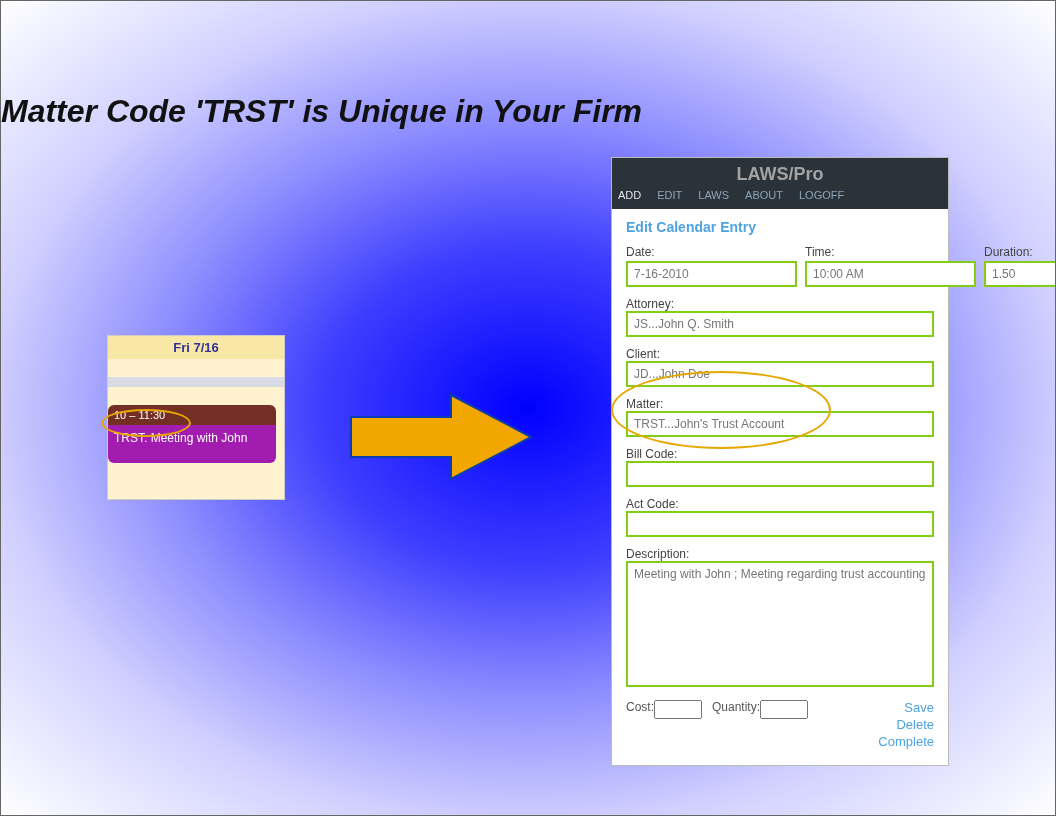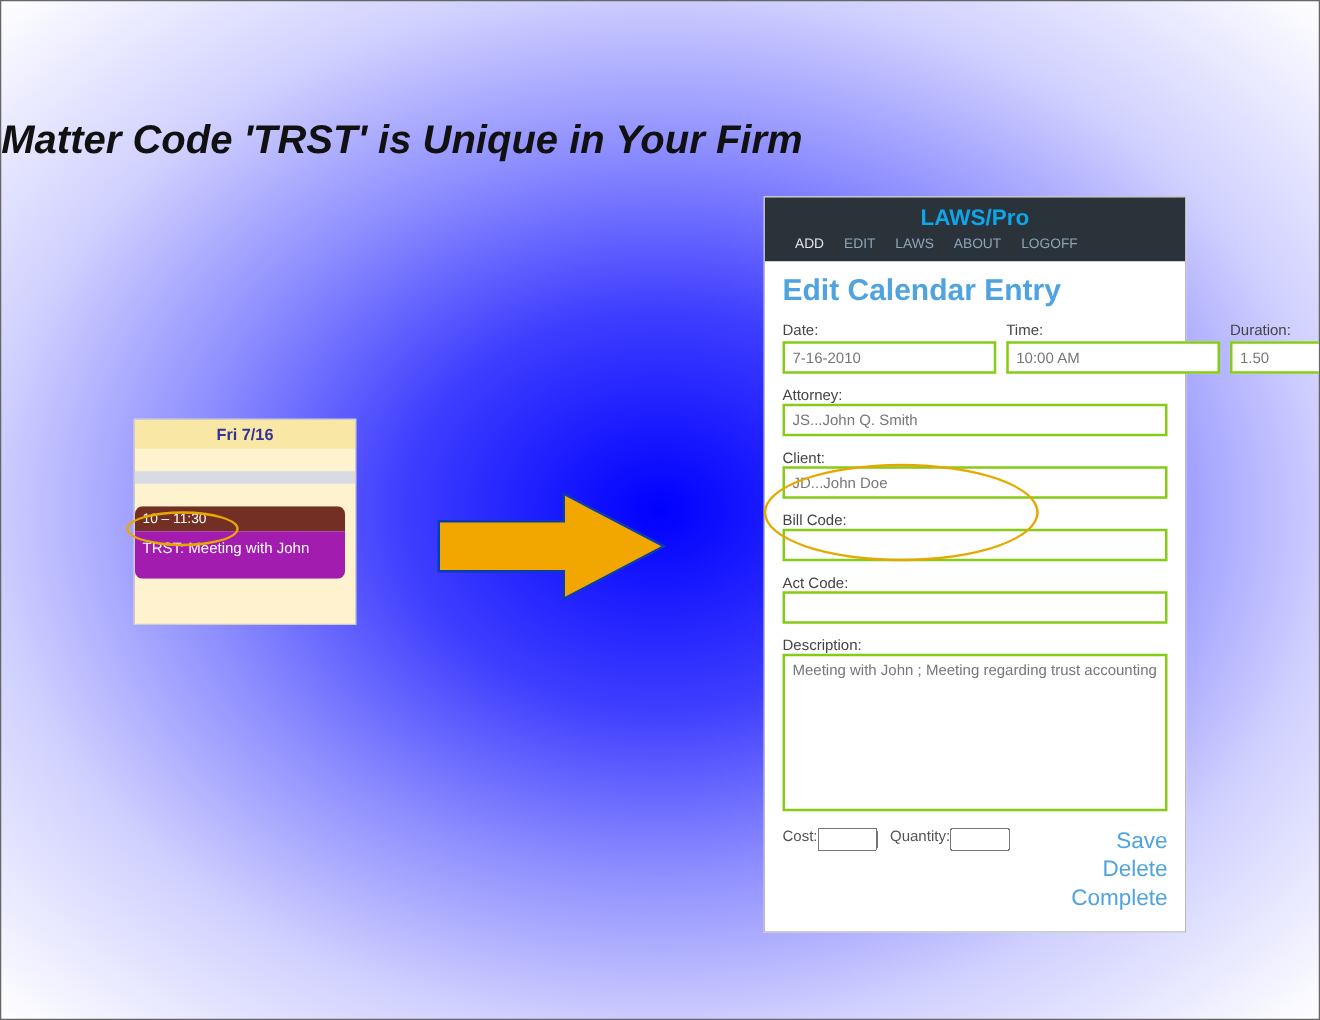--- a/index.html
+++ b/index.html
@@ -84,38 +84,38 @@
   }
   .app-topbar {
     background: #2a323a;
     color: #9fa5ab;
   }
   .app-title {
     text-align: center;
     font-size: 18px;
     font-weight: bold;
     padding: 6px 0 4px 0;
-    color: #0ea5e9;
+    color: #a3a3a3;
   }
   .app-menu {
     display: flex;
     gap: 16px;
-    padding: 0 12px 8px 24px;
+    padding: 0 12px 8px 6px;
     font-size: 11px;
   }
   .app-menu span { color: #8ea5b8; cursor: pointer; }
   .app-menu span:first-child { color: #e0e4e8; }
 
   .app-content {
     padding: 10px 14px 14px 14px;
     color: #555;
   }
   .panel-heading {
     color: #4ea3e0;
-    font-size: 24px;
+    font-size: 14px;
     font-weight: bold;
     margin-bottom: 10px;
   }
   .row { display: flex; gap: 8px; margin-bottom: 10px; }
   .col { display: flex; flex-direction: column; }
   .col label, .field-block > label { font-size: 12px; color: #444; margin-bottom: 2px; }
   .col input, .field-block input, .field-block textarea {
     border: 2px solid #84cc16;
     padding: 4px 6px;
     font-size: 12px;
@@ -131,21 +131,21 @@
   }
   .bottom-row {
     display: flex;
     align-items: flex-start;
   }
   .small-col { display:flex; flex-direction:row; margin-right:10px; }
   .small-col input { width: 48px; }
   .actions {
     margin-left: auto;
     text-align: right;
-    font-size: 18px;
+    font-size: 13px;
   }
   .actions div { color: #4ea3e0; cursor: pointer; margin-bottom: 2px; }
 
   .highlight-ellipse-left {
     position: absolute;
     left: 100px;
     top: 408px;
     width: 90px;
     height: 28px;
     border: 2px solid #e6a800;
@@ -214,20 +214,24 @@
 
     <div class="field-block">
       <label>Attorney:</label>
       <input value="JS...John Q. Smith" style="">
     </div>
     <div class="field-block">
       <label>Client:</label>
       <input value="JD...John Doe" style="">
     </div>
     <div class="field-block">
+      <label>Matter:</label>
+      <input value="TRST...John's Trust Account" style="">
+    </div>
+    <div class="field-block">
       <label>Bill Code:</label>
       <input value="" style="">
     </div>
     <div class="field-block">
       <label>Act Code:</label>
       <input value="" style="">
     </div>
     <div class="field-block">
       <label>Description:</label>
       <textarea style="">Meeting with John ; Meeting regarding trust accounting</textarea>

